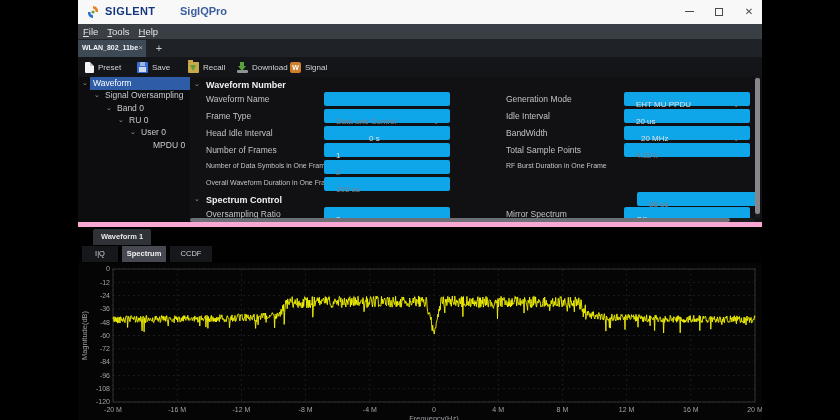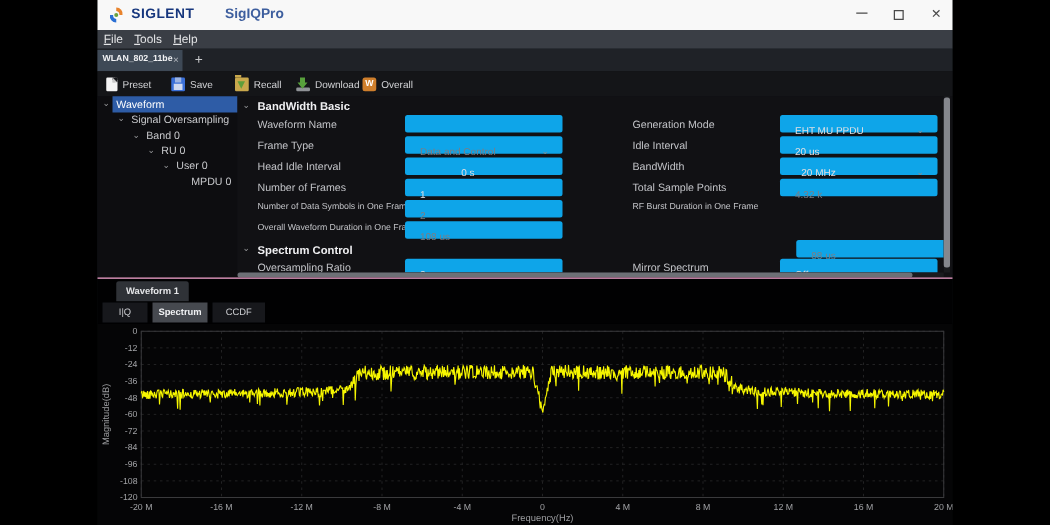--- a/index.html
+++ b/index.html
@@ -77,21 +77,21 @@
   .f-input.disabled { background:#222327; color:#7c7d83; }
   .f-input .dd { position:absolute; right:4px; top:0px; font-size:7px; color:#8a8b90; }
 
   #vscroll { position:absolute; left:677px; top:0; width:5px; height:141px; background:#1a1b1e; }
   #vscroll .thumb { position:absolute; left:0; top:1px; width:5px; height:136px; background:#85878d; border-radius:2px; }
   #hscroll { position:absolute; left:112px; top:141px; width:565px; height:4px; background:#1a1b1e; }
   #hscroll .thumb { position:absolute; left:0; top:0; width:540px; height:4px; background:#6d7076; border-radius:2px; }
 
   
   #bottom { position:absolute; left:0; top:222px; width:684px; height:198px; background:#010102;
-            border-top:1px solid #f9a8d4; }
+            border-top:5px solid #f9a8d4; }
   #wf-tab { position:absolute; left:15px; top:2px; width:58px; height:16px; background:#2f3237;
             border-radius:2px 2px 0 0; text-align:center; line-height:16px; font-size:7.5px;
             font-weight:700; color:#e6e7e9; }
   #viewtabs { position:absolute; left:0; top:19px; width:684px; height:16px; }
   .view-tab { position:absolute; top:0; height:16px; text-align:center; line-height:16px;
               font-size:7.5px; color:#cfd0d4; background:#17181c; }
   .view-tab.selected { background:#46494f; color:#f0f1f3; font-weight:700; }
   #plot { position:absolute; left:0; top:36px; width:684px; height:162px; }
 </style>
 </head>
@@ -141,21 +141,21 @@
           <span class="tool-label">Recall</span>
         </div>
         <div class="tool-btn" style="left: 159px;">
           <span class="ticon icon-download">
             <i></i>
           </span>
           <span class="tool-label">Download</span>
         </div>
         <div class="tool-btn" style="left: 212px;">
           <span class="ticon icon-update">W</span>
-          <span class="tool-label">Overall</span>
+          <span class="tool-label">Signal</span>
         </div>
       </div>
 
     <div id="main">
       <div id="tree">
           <div class="tree-row" style="top: 1px;">
             <div class="tree-sel" style="left: 12px;"></div>
             <span class="tree-chevron" style="left: 4px;">⌄</span>
             <span class="tree-label" style="left: 15px; color: rgb(255, 255, 255);">Waveform</span>
           </div>
@@ -174,21 +174,21 @@
           <div class="tree-row" style="top: 50.2px;">
             <span class="tree-chevron" style="left: 52px;">⌄</span>
             <span class="tree-label" style="left: 63px;">User 0</span>
           </div>
           <div class="tree-row" style="top: 62.5px;">
             <span class="tree-label" style="left: 75px;">MPDU 0</span>
           </div>
         </div>
       <div id="formpanel">
           <span class="section-chevron" style="left: 4px; top: 3px;">⌄</span>
-          <div class="section-header" style="left: 16px; top: 3px;">BandWidth Basic</div>
+          <div class="section-header" style="left: 16px; top: 3px;">Waveform Number</div>
           <div class="f-label" style="left: 16px; top: 17px;">Waveform Name</div>
           <div class="f-input" style="left: 134px; top: 15px;"><span></span></div>
           <div class="f-label" style="left: 16px; top: 34px;">Frame Type</div>
           <div class="f-input disabled" style="left: 134px; top: 32px;"><span>Data and Control</span><span class="dd">⌄</span></div>
           <div class="f-label" style="left: 16px; top: 51px;">Head Idle Interval</div>
           <div class="f-input" style="left: 134px; top: 49px; padding-left: 38px;"><span>0 s</span></div>
           <div class="f-label" style="left: 16px; top: 68px;">Number of Frames</div>
           <div class="f-input" style="left: 134px; top: 66px;"><span>1</span></div>
           <div class="f-label small" style="left: 16px; top: 85px;">Number of Data Symbols in One Frame</div>
           <div class="f-input disabled" style="left: 134px; top: 83px;"><span>2</span></div>

